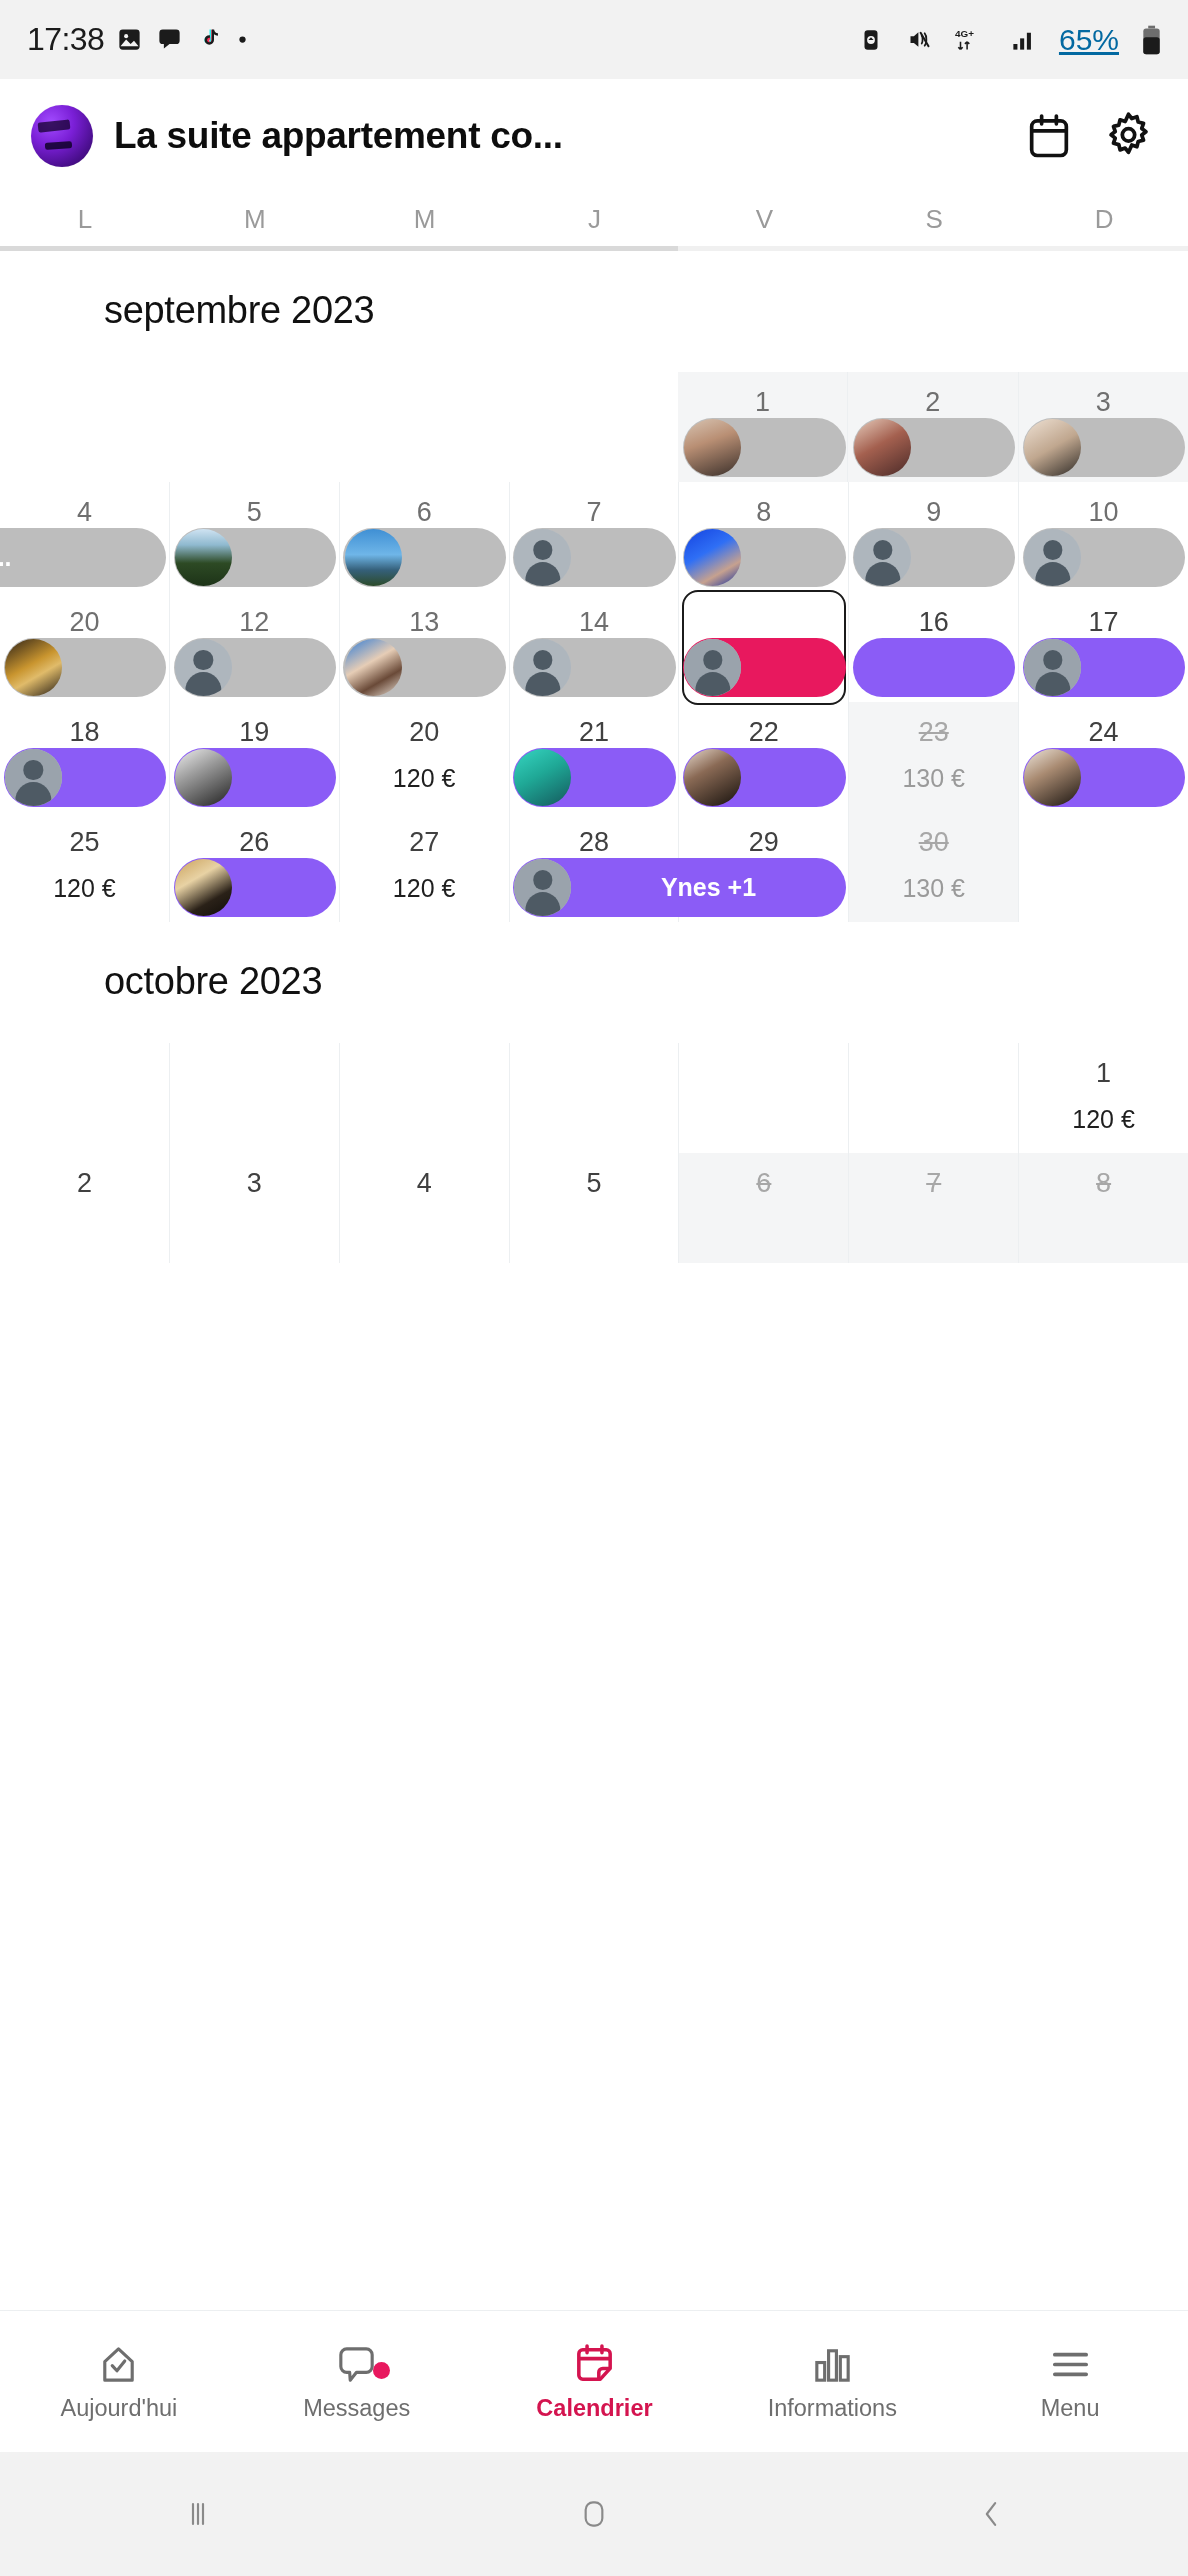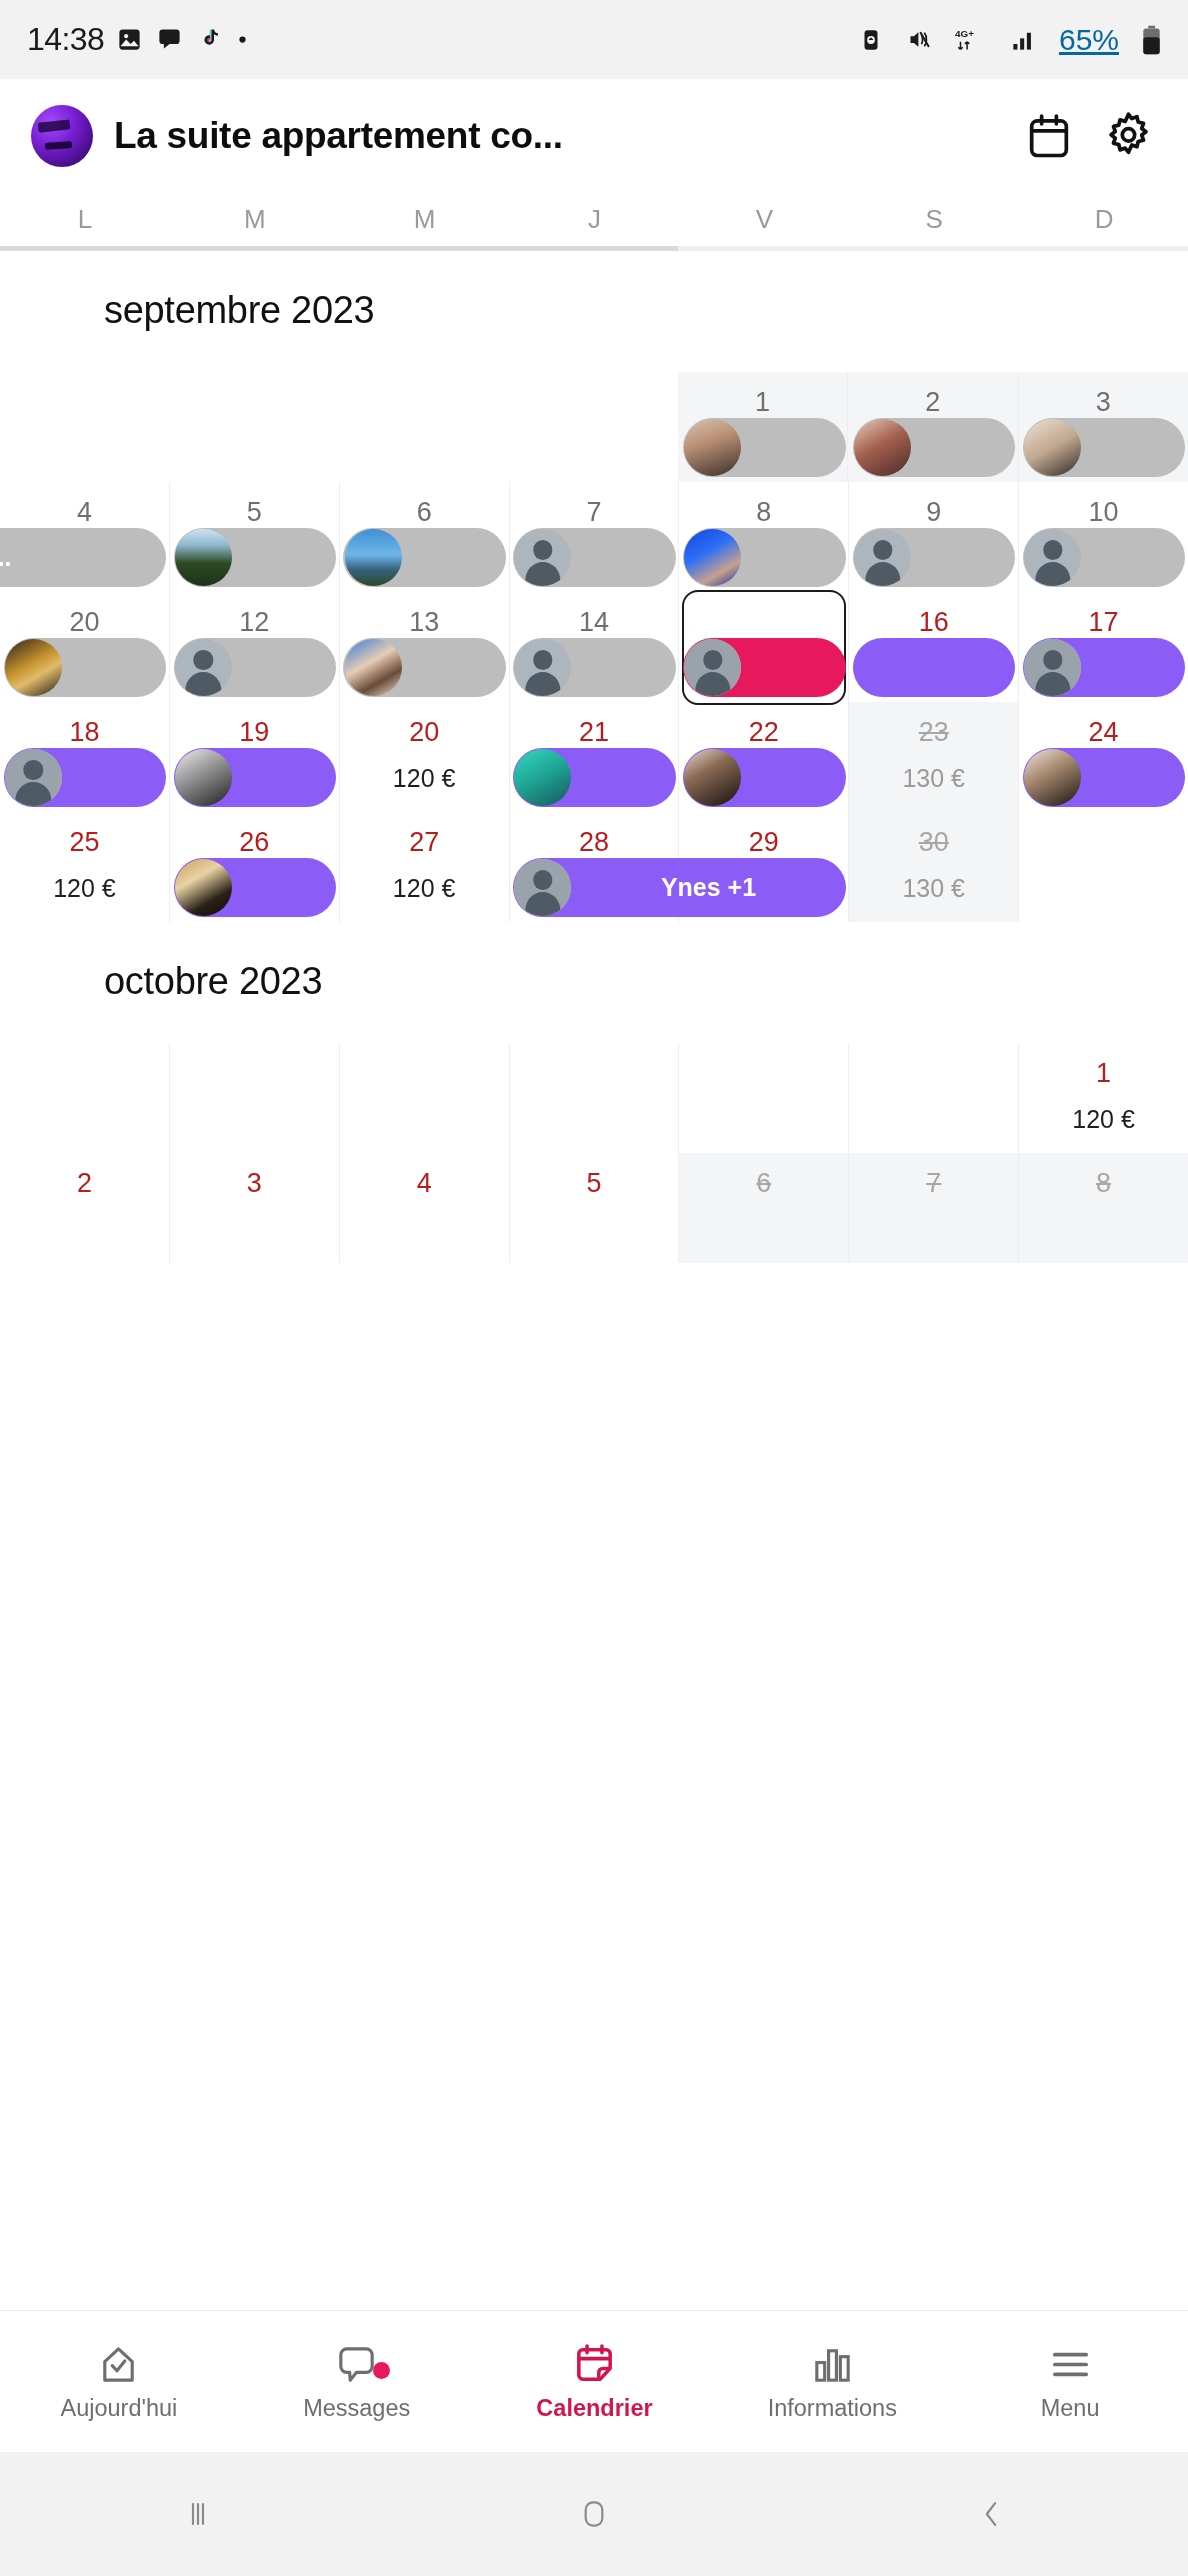--- a/index.html
+++ b/index.html
@@ -76,21 +76,21 @@
   .week { display: flex; height: 110px; position: relative; }
   .day {
     flex: 1 1 0; position: relative; border-right: 1.2px solid #eceff1;
     background: #ffffff;
   }
   .day.shaded { background: #f4f5f6; }
   .day.blank { background: #ffffff; border-right: 1.2px solid #eceff1; }
   .day.blank.nogrid { border-right: none; background: #ffffff; }
   .daynum {
     position: absolute; top: 15px; left: 0; right: 0; text-align: center;
-    font-size: 27px; font-weight: 500; color: #b91c1c;
+    font-size: 27px; font-weight: 500; color: #404040;
   }
   .day.muted .daynum { color: #a7a7a7; font-weight: 400; text-decoration: line-through; }
   .day.dim .daynum { color: #6f6f6f; }
   .price {
     position: absolute; bottom: 18.6px; left: 0; right: 0; text-align: center;
     font-size: 25px; color: #1f1f1f;
   }
   .day.muted .price { color: #9a9a9a; }
 
   
@@ -169,21 +169,21 @@
   }
   .sysnav > div { flex: 1 1 0; display: flex; align-items: center; justify-content: center; }
 </style>
 </head>
 <body>
 
 <div class="phone">
 
   <div class="statusbar">
     <div class="sb-left">
-      <span class="sb-time">14:38</span>
+      <span class="sb-time">17:38</span>
       <span class="ic">
         <svg width="27" height="27" viewBox="0 0 24 24">
             <rect x="3" y="3" width="18" height="18" rx="3" fill="#1b1b1b"></rect>
             <circle cx="9" cy="9" r="1.8" fill="#f2f2f2"></circle>
             <path d="M4 18l5-6 4 4 3-3 4 5z" fill="#f2f2f2"></path>
           </svg>
       </span>
       <span class="ic">
         <svg width="27" height="27" viewBox="0 0 24 24">
             <path d="M3 6a3 3 0 013-3h12a3 3 0 013 3v7a3 3 0 01-3 3h-6l-5 4v-4H6a3 3 0 01-3-3z" fill="#1b1b1b"></path>

